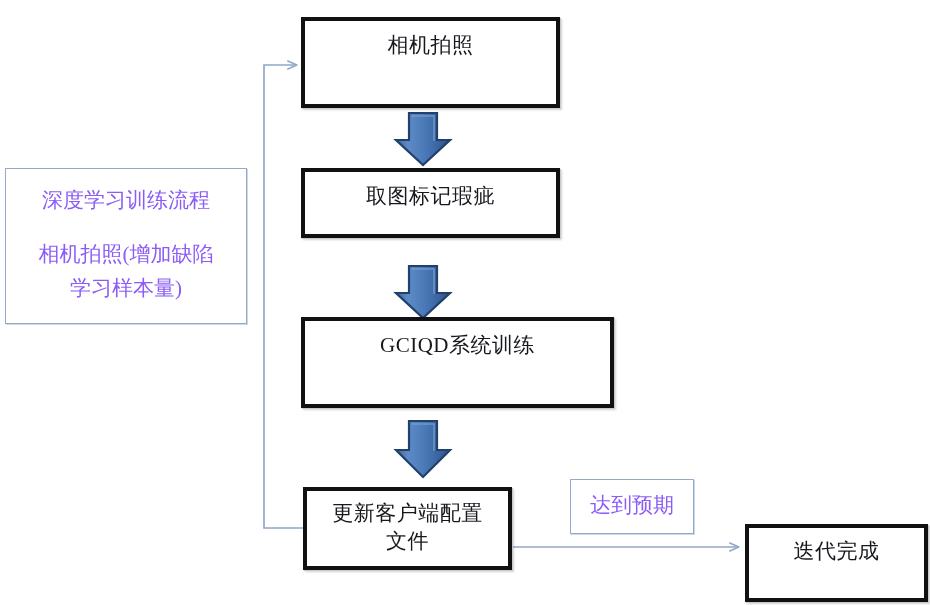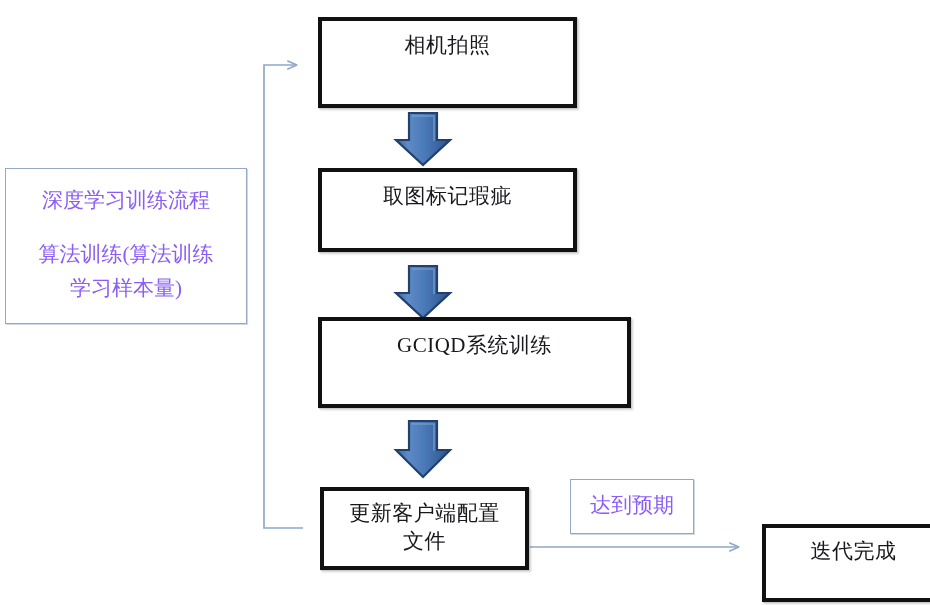--- a/index.html
+++ b/index.html
@@ -20,21 +20,20 @@
   }
 
   
   .abs { position: absolute; box-sizing: border-box; }
 
   
   .proc-box {
     background: #ffffff;
     border: 4px solid #111111;
     box-shadow: 1px 1px 0 #c9c9c9, 2px 2px 2px rgba(0,0,0,0.18);
-    margin-left: 17px;
   }
   .proc-label {
     position: absolute;
     left: 0;
     right: 0;
     text-align: center;
     color: #16181c;
     font-size: 21px;
     line-height: 28px;
     letter-spacing: 0.5px;
@@ -106,29 +105,29 @@
     </g>
 
     <g>
       <path d="M409,421 L437,421 L437,450 L450,450 L423,477 L396,450 L409,450 Z" fill="url(#blockGrad)" stroke="#22406c" stroke-width="2.2" stroke-linejoin="miter"></path>
       <path d="M412,424 L434,424 L434,451" fill="none" stroke="#7ba0cf" stroke-width="1.6" opacity="0.75"></path>
     </g>
   </svg>
 
   <div class="abs note-box" style="left:5px; top:168px; width:242px; height:156px;">
     <div class="note-label" style="top:14px;">深度学习训练流程</div>
-    <div class="note-label" style="top:68px;">算法训练(算法训练</div>
+    <div class="note-label" style="top:68px;">相机拍照(增加缺陷</div>
     <div class="note-label" style="top:102px;">学习样本量)</div>
   </div>
 
   <div class="abs proc-box" style="left:301px; top:17px; width:259px; height:91px;">
     <div class="proc-label" style="top:10px;">相机拍照</div>
   </div>
 
-  <div class="abs proc-box" style="left:301px; top:168px; width:259px; height:84px;">
+  <div class="abs proc-box" style="left:301px; top:168px; width:259px; height:70px;">
     <div class="proc-label" style="top:10px;">取图标记瑕疵</div>
   </div>
 
   <div class="abs proc-box" style="left:301px; top:317px; width:313px; height:91px;">
     <div class="proc-label" style="top:10px;">GCIQD系统训练</div>
   </div>
 
   <div class="abs proc-box" style="left:303px; top:487px; width:209px; height:83px;">
     <div class="proc-label" style="top:8px;">更新客户端配置
 文件</div>

